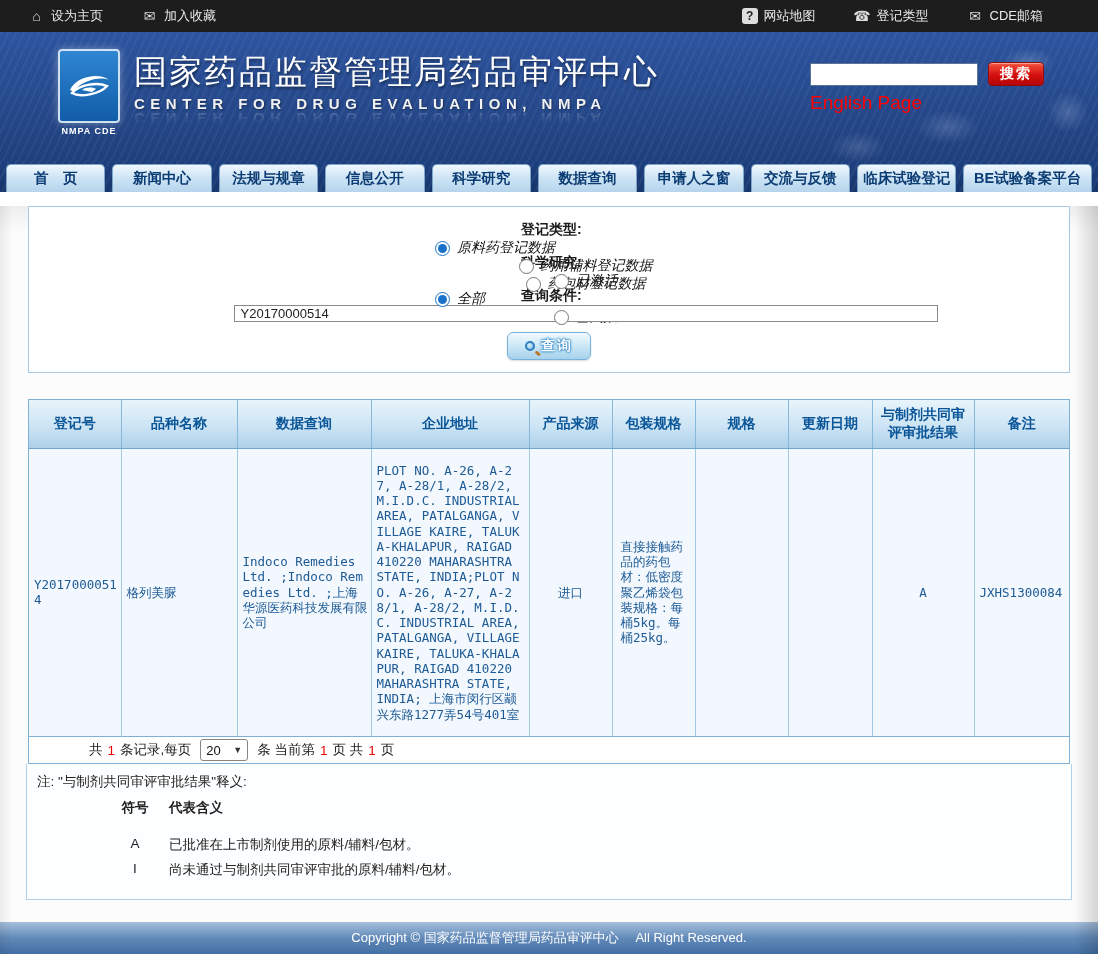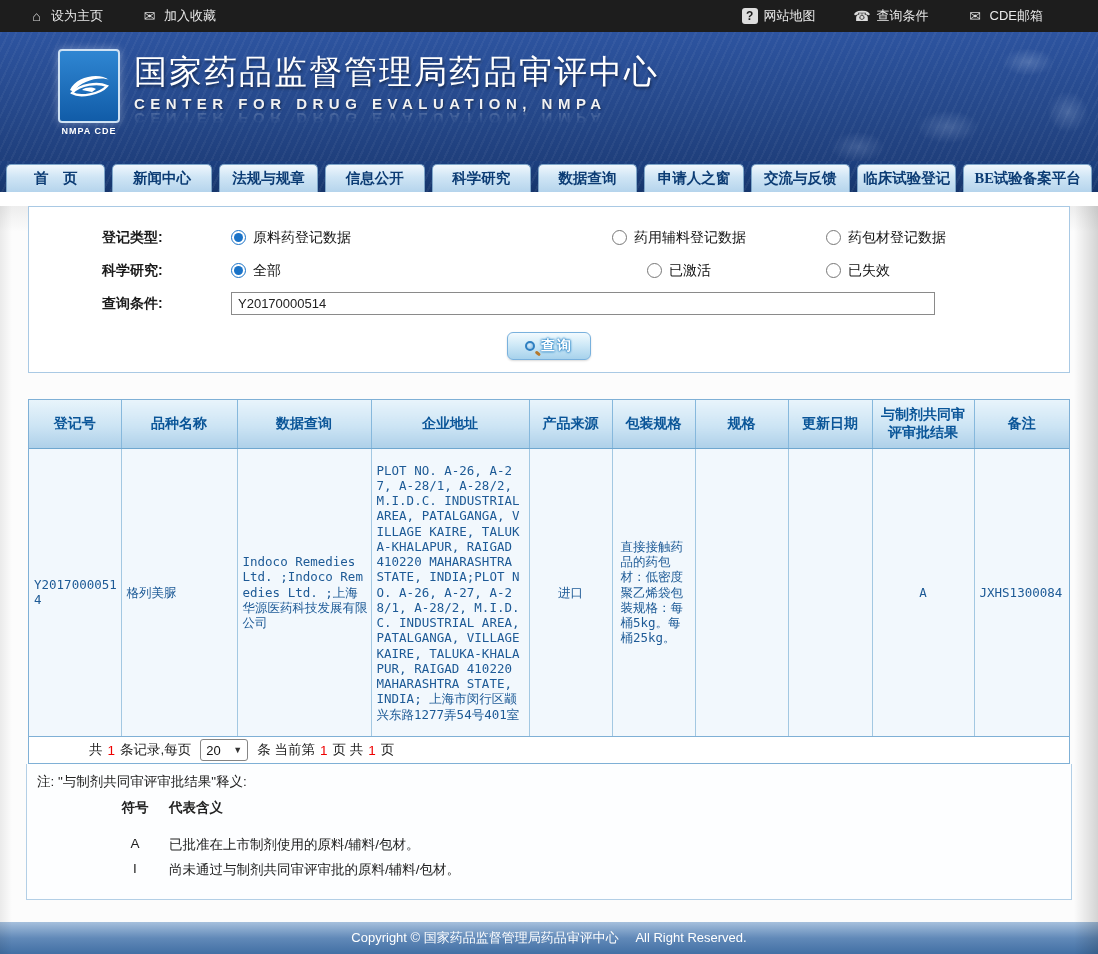--- a/index.html
+++ b/index.html
@@ -35,35 +35,35 @@
   .brand-sub { color:#f2f2f2; font-size:15px; font-weight:bold; letter-spacing:5.5px; margin-top:4px; text-shadow:1px 1px 2px rgba(0,0,0,.4); }
   .brand-sub-reflect { color:#cdd8ea; font-size:15px; font-weight:bold; letter-spacing:5.5px; transform:scaleY(-1); opacity:.28; margin-top:-2px;
     -webkit-mask-image:linear-gradient(180deg, rgba(0,0,0,0) 20%, #000 100%); mask-image:linear-gradient(180deg, rgba(0,0,0,0) 20%, #000 100%); }
   .header-right { position:absolute; right:28px; top:30px; width:260px; }
   .hsearch-row { display:flex; gap:10px; align-items:center; }
   .hsearch-input { width:168px; height:23px; border:1px solid #5b7396; background:#fff; font-size:13px; padding:0 4px; }
   .hsearch-btn { width:56px; height:24px; background:linear-gradient(180deg,#f4543c,#d40f0f 55%,#b50606); border:1px solid #8f0b0b; border-radius:4px; color:#fff; font-size:14px; font-weight:bold; letter-spacing:2px; cursor:pointer; box-shadow:inset 0 1px 1px rgba(255,255,255,.5); }
   .english-link { display:inline-block; margin-top:6px; color:#ff0000; font-size:19px; cursor:pointer; }
 
   
-  .nav { height:31px; background:repeating-linear-gradient(115deg, rgba(255,255,255,.05) 0 2px, rgba(0,0,0,0) 2px 7px), linear-gradient(180deg,#1d4080,#16356b); display:flex; gap:7px; padding:3px 6px 0;font-family:Liberation Serif, serif; }
+  .nav { height:31px; background:repeating-linear-gradient(115deg, rgba(255,255,255,.05) 0 2px, rgba(0,0,0,0) 2px 7px), linear-gradient(180deg,#1d4080,#16356b); display:flex; gap:7px; padding:3px 6px 0; }
   .nav-tab { flex:1 1 0; background:linear-gradient(180deg,#f0f7fd,#cfe5f5 45%,#b5d4ec); border-radius:5px 5px 0 0; border:1px solid #7ea6c9; border-bottom:none; display:flex; align-items:center; justify-content:center; font-size:14.5px; font-weight:bold; color:#0c3c74; cursor:pointer; white-space:nowrap; }
   .nav-tab.wide { flex:1.3 1 0; }
 
   
   .main { min-height:698px; background:linear-gradient(180deg,#ededed 0,#fcfcfc 26px); position:relative; padding-bottom:20px; }
   .edge-shadow-r { position:absolute; right:0; top:0; bottom:0; width:24px; background:linear-gradient(to right, rgba(0,0,0,0), rgba(0,0,0,.16)); pointer-events:none; }
   .edge-shadow-l { position:absolute; left:0; top:0; bottom:0; width:12px; background:linear-gradient(to left, rgba(0,0,0,0), rgba(0,0,0,.07)); pointer-events:none; }
   .page-title { text-align:center; font-size:17.5px; font-weight:bold; color:#111; padding-top:23px; letter-spacing:1px; }
 
   
   .form-box { margin:14px 28px 0; border:1px solid #a9c9e4; background:#fff; padding:14px 0 12px; }
-  .form-row { display:flex; align-items:center; height:33px; padding-left:73px; font-size:14px; }
+  .form-row { display:flex; align-items:center; height:33px; padding-left:73px; font-size:14px;flex-direction:column; }
   .form-label { width:129px; font-weight:bold; color:#1a1a1a; }
-  .opt { display:flex; align-items:center; gap:7px; }
+  .opt { display:flex; align-items:center; gap:7px;font-style:italic; }
   .opt-1 { width:301px; } .opt-2 { width:294px;justify-content:center; }
   .radio { width:15px; height:15px; border-radius:50%; border:1px solid #777; background:#fff; position:relative; flex:0 0 auto; cursor:pointer; }
   .radio.checked { border:1px solid #1a73c8; }
   .radio.checked::after { content:""; position:absolute; left:2px; top:2px; width:9px; height:9px; border-radius:50%; background:#1a73c8; }
   .opt-label { color:#111; }
   .query-input { width:704px; height:23px; border:1px solid #8a8a8a; font-size:13px; padding:0 6px; color:#222; font-family:"Liberation Sans",sans-serif; }
   .btn-row { display:flex; justify-content:center; margin-top:12px; }
   .query-btn { width:84px; height:28px; border:1px solid #79b1dd; border-radius:6px; background:linear-gradient(180deg,#f2fafe,#cfe9f7 45%,#a7d2ec); display:flex; align-items:center; justify-content:center; gap:6px; cursor:pointer; box-shadow:0 1px 2px rgba(0,0,0,.15); }
   .mag { width:10px; height:10px; border:2px solid #2f7fc1; border-radius:50%; position:relative; background:radial-gradient(circle at 35% 35%, #dff0fb, #7cb6e0); }
   .mag::after { content:""; position:absolute; width:6px; height:2.5px; background:#b5782d; left:8px; top:9px; transform:rotate(40deg); border-radius:2px; }
@@ -117,21 +117,21 @@
         <span>加入收藏</span>
       </span>
     </div>
     <div class="topbar-group">
       <span class="topbar-item">
         <span class="ti qmark">?</span>
         <span>网站地图</span>
       </span>
       <span class="topbar-item">
         <span class="ti">☎</span>
-        <span>查询条件</span>
+        <span>登记类型</span>
       </span>
       <span class="topbar-item">
         <span class="ti">✉</span>
         <span>CDE邮箱</span>
       </span>
     </div>
   </div>
 
   <div class="header">
     <div class="header-pills"></div>
@@ -145,20 +145,27 @@
           </svg>
         </div>
         <div class="logo-caption">NMPA CDE</div>
       </div>
       <div class="brand-text">
         <div class="brand-title">国家药品监督管理局药品审评中心</div>
         <div class="brand-sub">CENTER FOR DRUG EVALUATION, NMPA</div>
         <div class="brand-sub-reflect">CENTER FOR DRUG EVALUATION, NMPA</div>
       </div>
     </div>
+    <div class="header-right">
+      <div class="hsearch-row">
+        <input class="hsearch-input" value="" style="">
+        <button class="hsearch-btn">搜索</button>
+      </div>
+      <span class="english-link">English Page</span>
+    </div>
   </div>
 
   <div class="nav">
     <div class="nav-tab">首　页</div>
     <div class="nav-tab">新闻中心</div>
     <div class="nav-tab">法规与规章</div>
     <div class="nav-tab">信息公开</div>
     <div class="nav-tab">科学研究</div>
     <div class="nav-tab">数据查询</div>
     <div class="nav-tab">申请人之窗</div>
@@ -183,27 +190,27 @@
           <span class="radio"></span>
           <span class="opt-label">药用辅料登记数据</span>
         </span>
         <span class="opt">
           <span class="radio"></span>
           <span class="opt-label">药包材登记数据</span>
         </span>
       </div>
       <div class="form-row">
         <span class="form-label">科学研究:</span>
+        <span class="opt opt-2">
+          <span class="radio"></span>
+          <span class="opt-label">已激活</span>
+        </span>
         <span class="opt opt-1">
           <span class="radio checked"></span>
           <span class="opt-label">全部</span>
-        </span>
-        <span class="opt opt-2">
-          <span class="radio"></span>
-          <span class="opt-label">已激活</span>
         </span>
         <span class="opt">
           <span class="radio"></span>
           <span class="opt-label">已失效</span>
         </span>
       </div>
       <div class="form-row">
         <span class="form-label">查询条件:</span>
         <input class="query-input" value="Y20170000514" style="">
       </div>

